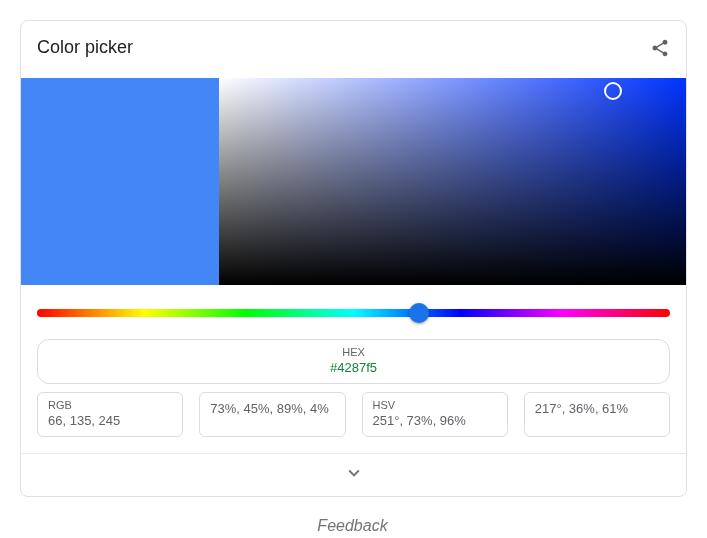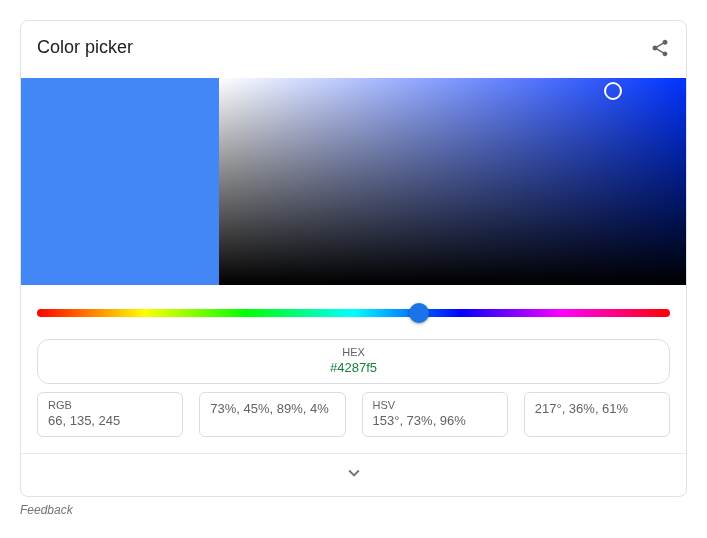--- a/index.html
+++ b/index.html
@@ -127,25 +127,25 @@
     text-align: center;
     padding: 8px 0;
     cursor: pointer;
   }
   .chevron {
     width: 22px;
     height: 22px;
     fill: #70757a;
   }
   .feedback {
-    text-align: left;
-    font-size: 12px;
+    text-align: center;
+    font-size: 16px;
     font-style: italic;
     color: #70757a;
-    margin-top: 6px;
+    margin-top: 20px;
     padding-right: 2px;
   }
 </style>
 </head>
 <body>
 
 <div class="card">
 
   <div class="header">
     <div class="title">Color picker</div>
@@ -175,21 +175,21 @@
     <div class="formats">
       <div class="fmt">
         <div class="fmt-label">RGB</div>
         <div class="fmt-value">66, 135, 245</div>
       </div>
       <div class="fmt">
         <div class="fmt-value">73%, 45%, 89%, 4%</div>
       </div>
       <div class="fmt">
         <div class="fmt-label">HSV</div>
-        <div class="fmt-value">153°, 73%, 96%</div>
+        <div class="fmt-value">251°, 73%, 96%</div>
       </div>
       <div class="fmt">
         <div class="fmt-value">217°, 36%, 61%</div>
       </div>
     </div>
   </div>
 
   <div class="expand">
     <svg class="chevron" viewBox="0 0 24 24">
       <path d="M7.41 8.59 12 13.17l4.59-4.58L18 10l-6 6-6-6z"></path>

